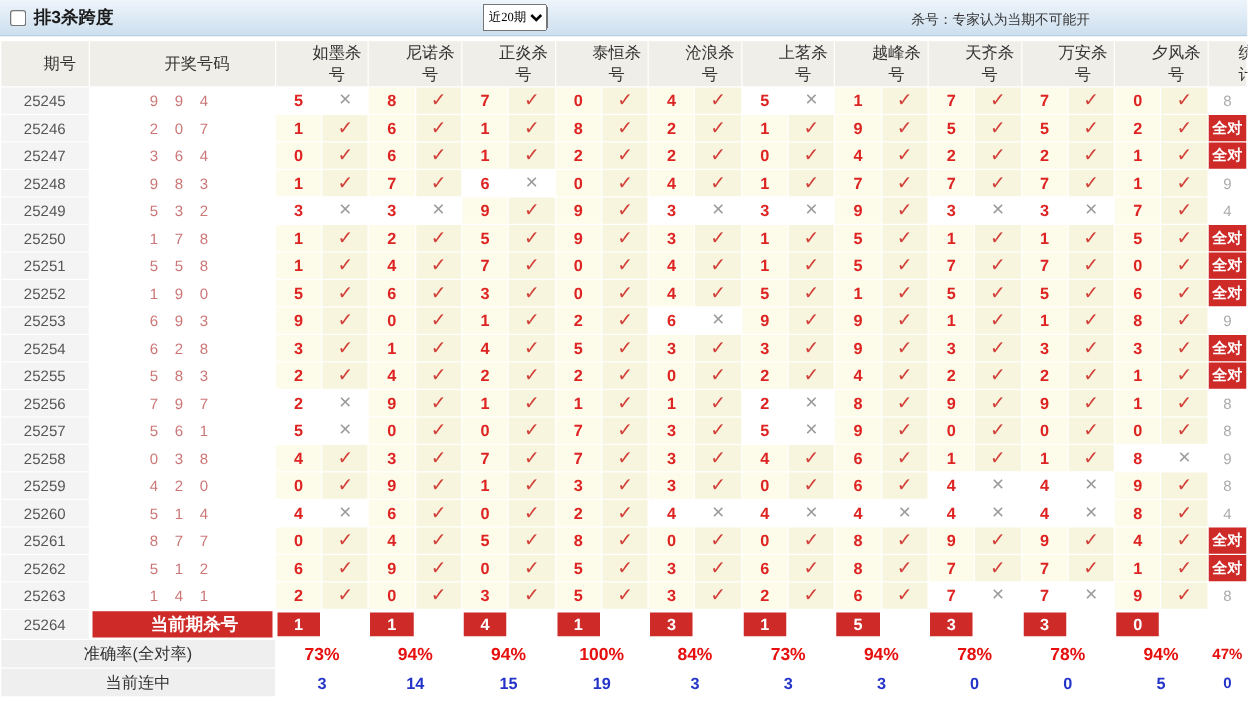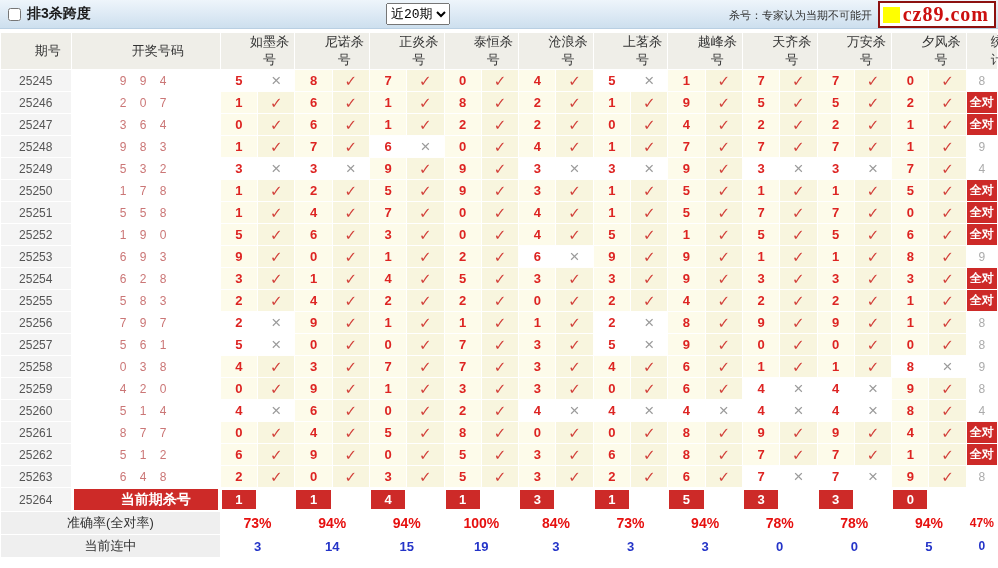--- a/index.html
+++ b/index.html
@@ -6,21 +6,21 @@
   html,body { width: 998px; height: 568px; overflow: hidden; background: #fff;
     font-family: "Liberation Sans", "DejaVu Sans", sans-serif; }
 
   
   .titlebar { position: relative; height: 29px; padding: 0 6px;
     background: linear-gradient(#eef5fb, #cddfee);
     border-bottom: 1px solid #b9cfe2; display: flex; align-items: center; }
   .titlebar input[type=checkbox] { width: 13px; height: 13px; margin: 0 6px 0 2px; }
   .page-title { font-size: 14px; font-weight: bold; color: #1b1b1b; }
   .period-select { position: absolute; left: 386px; top: 3px; height: 22px;
-    font-size: 13px; font-family: Liberation Mono, monospace; }
+    font-size: 10px; font-family: Liberation Serif, serif; }
   .kill-note { position: absolute; right: 126px; top: 8px; font-size: 11px; color: #333; font-family: Liberation Mono, monospace; }
   .watermark { position: absolute; right: 2px; top: 1px; height: 27px; z-index: 5;
     display: flex; align-items: center; background: #fff;
     border: 2px solid #8d1110; padding: 0 5px 0 3px; }
   .wm-square { width: 17px; height: 16px; background: #ffff00; margin-right: 3px; }
   .wm-text { font-family: "Liberation Serif", "DejaVu Serif", serif;
     font-size: 20px; font-weight: bold; color: #cc0f0f; letter-spacing: 1px; }
 
   
   table { width: 998px; table-layout: fixed; border-collapse: separate;
@@ -56,24 +56,20 @@
 </head>
 <body>
 
 <div class="titlebar">
   <input type="checkbox" style="">
   <span class="page-title">排3杀跨度</span>
   <select class="period-select">
     <option>近20期</option>
   </select>
   <span class="kill-note">杀号：专家认为当期不可能开</span>
-  <span class="watermark">
-    <span class="wm-square"></span>
-    <span class="wm-text">cz89.com</span>
-  </span>
 </div>
 
 <table id="ktable">
     <colgroup>
       <col style="width: 69px;">
       <col style="width: 147px;">
       <col style="width: 36px;">
       <col style="width: 36px;">
       <col style="width: 36px;">
       <col style="width: 36px;">
@@ -558,21 +554,21 @@
         <td class="knum">7</td>
         <td class="kmark"><span class="check-glyph">✓</span></td>
         <td class="knum">7</td>
         <td class="kmark"><span class="check-glyph">✓</span></td>
         <td class="knum">1</td>
         <td class="kmark"><span class="check-glyph">✓</span></td>
         <td class="stat allok">全对</td>
       </tr>
       <tr>
         <td class="issue">25263</td>
-        <td class="nums">6 4 8</td>
+        <td class="nums">1 4 1</td>
         <td class="knum">2</td>
         <td class="kmark"><span class="check-glyph">✓</span></td>
         <td class="knum">0</td>
         <td class="kmark"><span class="check-glyph">✓</span></td>
         <td class="knum">3</td>
         <td class="kmark"><span class="check-glyph">✓</span></td>
         <td class="knum">5</td>
         <td class="kmark"><span class="check-glyph">✓</span></td>
         <td class="knum">3</td>
         <td class="kmark"><span class="check-glyph">✓</span></td>

